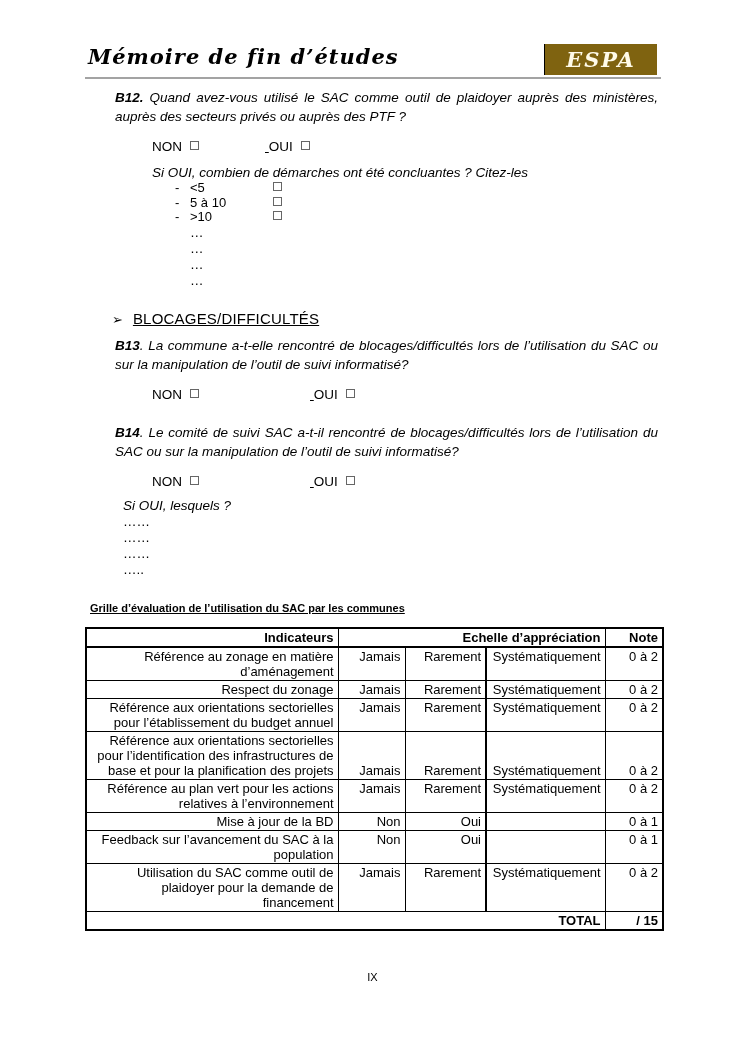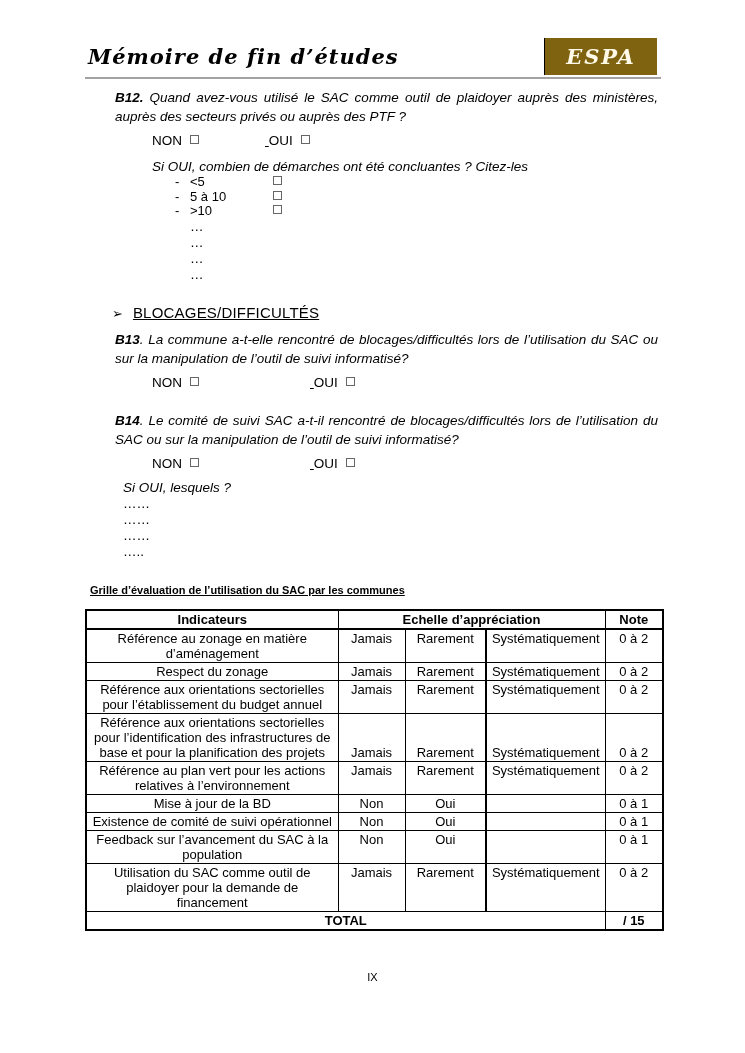--- a/index.html
+++ b/index.html
@@ -14,36 +14,36 @@
     position:relative; height:77px; margin:0 84px 0 85px;
     border-bottom:2px solid #a3a3a3;
   }
   .header-title {
     position:absolute; left:3px; bottom:8px;
     font-family:"DejaVu Serif", serif; font-style:italic; font-weight:bold;
     font-size:21px; letter-spacing:1px;
   }
   .logo {
     position:absolute; right:4px; bottom:2px;
-    width:112px; height:37px; background:#7f6310;
+    width:112px; height:31px; background:#7f6310;
     border-left:1px solid #000;
     display:flex; align-items:center; justify-content:center;
   }
   .logo-text {
     font-family:"DejaVu Serif", serif; font-style:italic; font-weight:bold;
     color:#fffbe8; font-size:21px; letter-spacing:2px;
   }
   
   .content { margin:0 84px 0 85px; }
   .sec-heading { margin:16px 0 0 27px; font-size:15px; }
   .sec-heading .bullet { display:inline-block; margin-right:10px; font-size:13px; }
   .sec-heading .txt { text-decoration:underline; letter-spacing:0.2px; }
   .question { margin:9px 15px 0 30px; width:543px; font-style:italic; text-align:justify; line-height:19px; }
   .q-label { font-weight:bold; }
-  .choice-row { margin-left:67px; margin-top:6px; line-height:17px;text-decoration:underline; }
+  .choice-row { margin-left:67px; margin-top:12px; line-height:17px;text-decoration:underline; }
   .choice-group { display:inline-block; }
   .gw-b12 { width:113px; }
   .gw-b13 { width:158px; }
   .checkbox {
     display:inline-block; width:7px; height:7px;
     border:1px solid #666; margin-left:8px; position:relative; top:-1px;
   }
   .si-oui { margin:9px 0 0 67px; font-style:italic; line-height:17px; }
   .option-row { margin-left:90px; line-height:14.5px; font-size:13px; }
   .option-row .dash { display:inline-block; width:15px; }
@@ -57,21 +57,21 @@
   .grille-heading {
     margin:24px 0 0 5px; font-weight:bold; font-size:11px;
     text-decoration:underline;
   }
   table.grille {
     margin-top:13px; width:577px; border-collapse:collapse; table-layout:fixed;
     border:2px solid #000; font-size:13px;
   }
   table.grille td, table.grille th {
     border:1px solid #000; padding:1px 4px; line-height:15px;
-    vertical-align:top; text-align:center; overflow:hidden;
+    vertical-align:top; text-align:right; overflow:hidden;
   }
   table.grille th { font-weight:bold; border-bottom:2px solid #000; }
   table.grille .col-syst { border-left:2px solid #000; }
   table.grille .va-bottom { vertical-align:bottom; }
   table.grille .total-label { font-weight:bold; }
   table.grille .total-value { font-weight:bold; }
   
   .footer {
     position:absolute; bottom:70px; left:0; width:100%;
     text-align:center; font-size:11px;
@@ -211,27 +211,20 @@
         <td>0 à 2</td>
       </tr>
       <tr>
         <td>Mise à jour de la BD</td>
         <td>Non</td>
         <td>Oui</td>
         <td class="col-syst"></td>
         <td>0 à 1</td>
       </tr>
       <tr>
-        <td>Existence de comité de suivi opérationnel</td>
-        <td>Non</td>
-        <td>Oui</td>
-        <td class="col-syst"></td>
-        <td>0 à 1</td>
-      </tr>
-      <tr>
         <td>Feedback sur l’avancement du SAC à la population</td>
         <td>Non</td>
         <td>Oui</td>
         <td class="col-syst"></td>
         <td>0 à 1</td>
       </tr>
       <tr>
         <td>Utilisation du SAC comme outil de plaidoyer pour la demande de financement</td>
         <td>Jamais</td>
         <td>Rarement</td>

